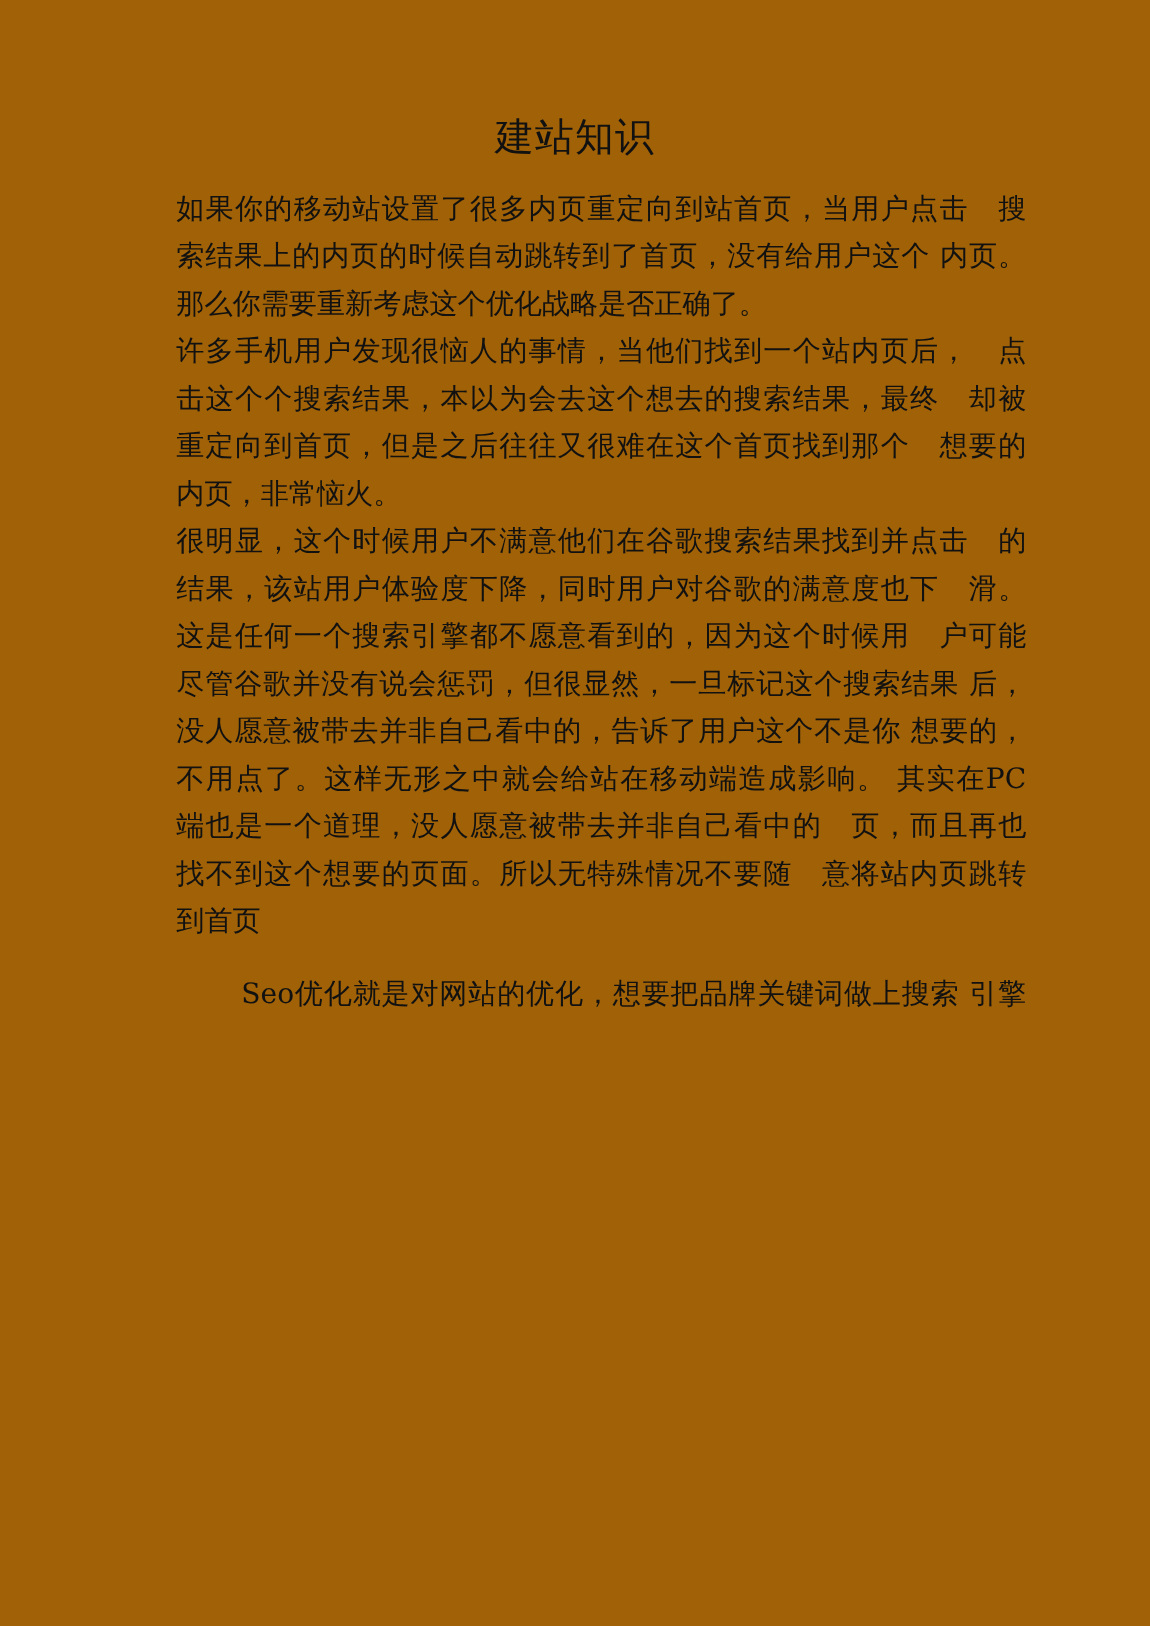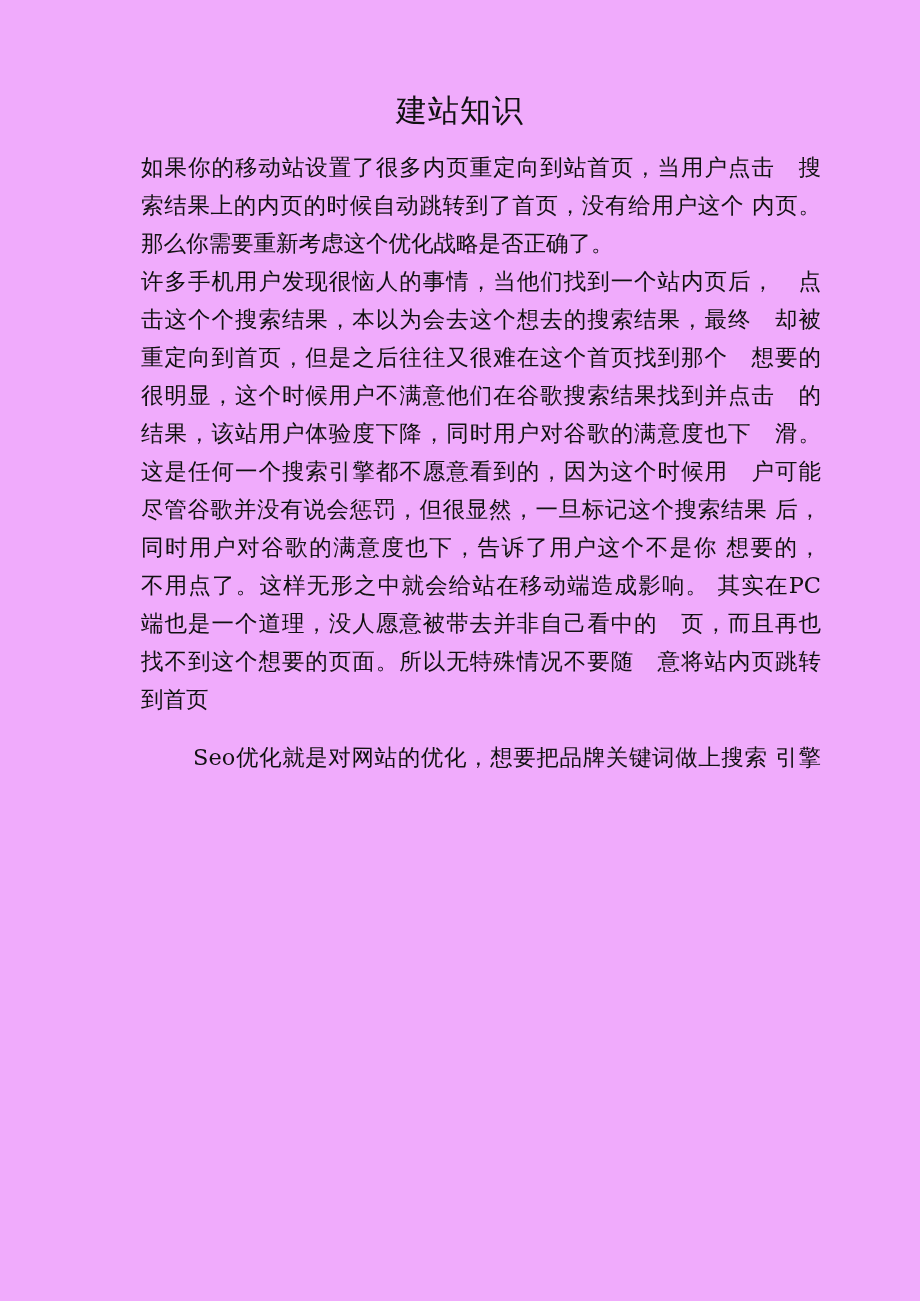--- a/index.html
+++ b/index.html
@@ -14,21 +14,21 @@
       overflow: hidden;
       font-family: "DejaVu Serif", "Liberation Serif", serif;
       color: #111111;
     }
     .page {
       position: absolute;
       left: 0;
       top: 0;
       width: 920px;
       height: 1301px;
-      background: #f0abfc;
+      background: #a16207;
     }
     .title {
       position: absolute;
       left: 0;
       top: 88px;
       width: 920px;
       text-align: center;
       font-size: 31px;
       line-height: 44px;
       letter-spacing: 1px;
@@ -74,31 +74,32 @@
       <span class="line">如果你的移动站设置了很多内页重定向到站首页，当用户点击　搜</span>
       <span class="line">索结果上的内页的时候自动跳转到了首页，没有给用户这个 内页。</span>
       <span class="line last">那么你需要重新考虑这个优化战略是否正确了。</span>
     </div>
 
 
     <div>
       <span class="line">许多手机用户发现很恼人的事情，当他们找到一个站内页后，　点</span>
       <span class="line">击这个个搜索结果，本以为会去这个想去的搜索结果，最终　却被</span>
       <span class="line">重定向到首页，但是之后往往又很难在这个首页找到那个　想要的</span>
+      <span class="line last">内页，非常恼火。</span>
     </div>
 
     <div>
       <span class="line">很明显，这个时候用户不满意他们在谷歌搜索结果找到并点击　的</span>
       <span class="line">结果，该站用户体验度下降，同时用户对谷歌的满意度也下　滑。</span>
       <span class="line">这是任何一个搜索引擎都不愿意看到的，因为这个时候用　户可能</span>
     </div>
 
     <div>
       <span class="line">尽管谷歌并没有说会惩罚，但很显然，一旦标记这个搜索结果 后，</span>
-      <span class="line">同时用户对谷歌的满意度也下，告诉了用户这个不是你 想要的，</span>
+      <span class="line">没人愿意被带去并非自己看中的，告诉了用户这个不是你 想要的，</span>
       <span class="line">不用点了。这样无形之中就会给站在移动端造成影响。 其实在PC</span>
       <span class="line">端也是一个道理，没人愿意被带去并非自己看中的　页，而且再也</span>
       <span class="line">找不到这个想要的页面。所以无特殊情况不要随　意将站内页跳转</span>
       <span class="line last">到首页</span>
     </div>
 
 
     <span class="gap"></span>
 
     <div>

